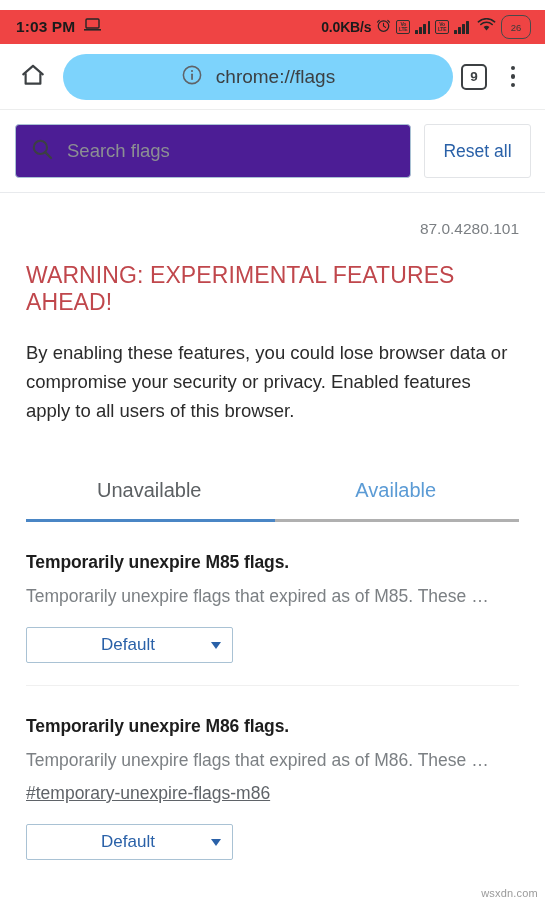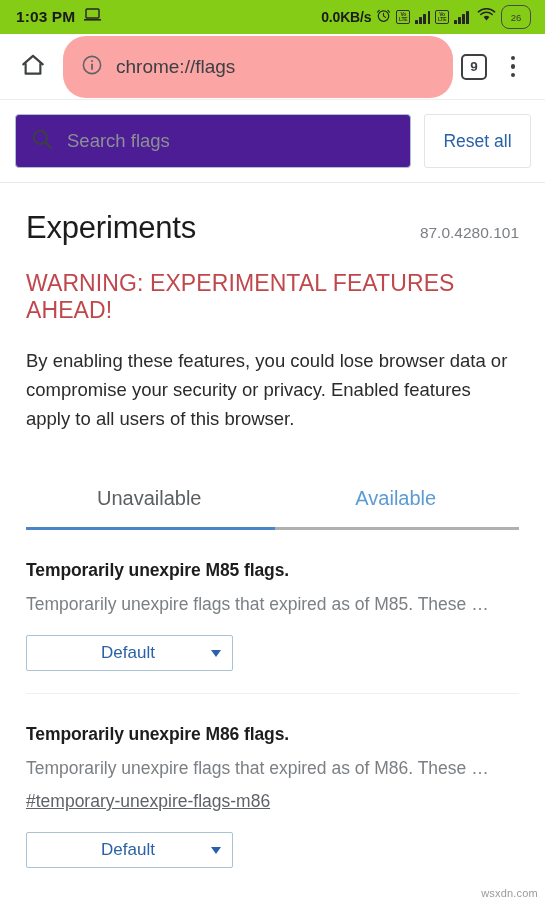--- a/index.html
+++ b/index.html
@@ -10,22 +10,23 @@
     font-family: "Liberation Sans", sans-serif;
     overflow: hidden;
   }
 
   
   .statusbar {
     height: 34px;
     display: flex;
     align-items: center;
     padding: 0 14px 0 16px;
-    background: #84cc16;
+    background: #ef4444;
     color: #1c1c1c;
+    margin-top: 10px;
   }
   .sb-time {
     font-size: 15.5px;
     font-weight: bold;
     letter-spacing: 0.1px;
     color: #1b1b1b;
   }
   .sb-cast {
     margin-left: 9px;
     display: inline-block;
@@ -78,28 +79,29 @@
     height: 66px;
     display: flex;
     align-items: center;
     padding: 0 12px 0 13px;
     background: #ffffff;
     border-bottom: 1px solid #eceded;
   }
   .home-btn { width: 40px; height: 40px; display:flex; align-items:center; justify-content:center; }
   .omnibox {
     flex: 1;
-    height: 62px;
-    background: #fca5a5;
+    height: 46px;
+    background: #7dd3fc;
     border-radius: 23px;
     display: flex;
     align-items: center;
     padding: 0 18px;
     margin: 0 8px 0 10px;
     overflow: hidden;
+    justify-content: center;
   }
   .omni-url {
     font-size: 19px;
     color: #3c4043;
     margin-left: 13px;
     white-space: nowrap;
     overflow: hidden;
     text-overflow: ellipsis;
   }
   .tabcount {
@@ -381,21 +383,20 @@
     <span class="search-ph">Search flags</span>
   </div>
   <div class="reset-btn">
     <span>Reset all</span>
   </div>
 </div>
 
 <div class="content">
 
   <div class="title-row">
-    <h1 class="page-title">Experiments</h1>
     <span class="version">87.0.4280.101</span>
   </div>
 
   <div class="warning">WARNING: EXPERIMENTAL FEATURES AHEAD!</div>
 
   <p class="blurb">By enabling these features, you could lose browser data or compromise your security or privacy. Enabled features apply to all users of this browser.</p>
 
   <div class="tabs">
     <div class="tab">
       <span>Unavailable</span>

